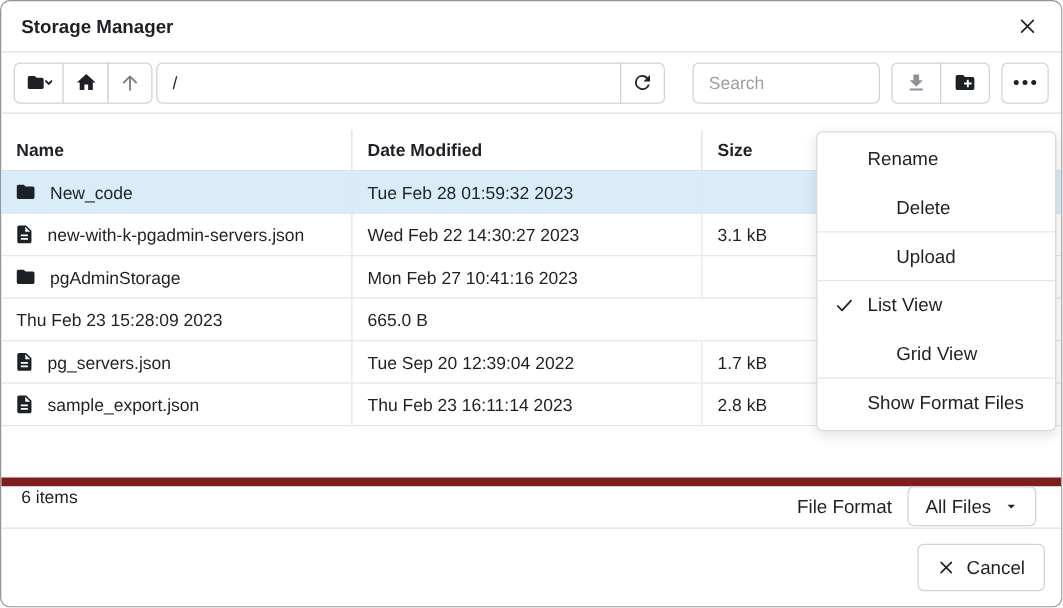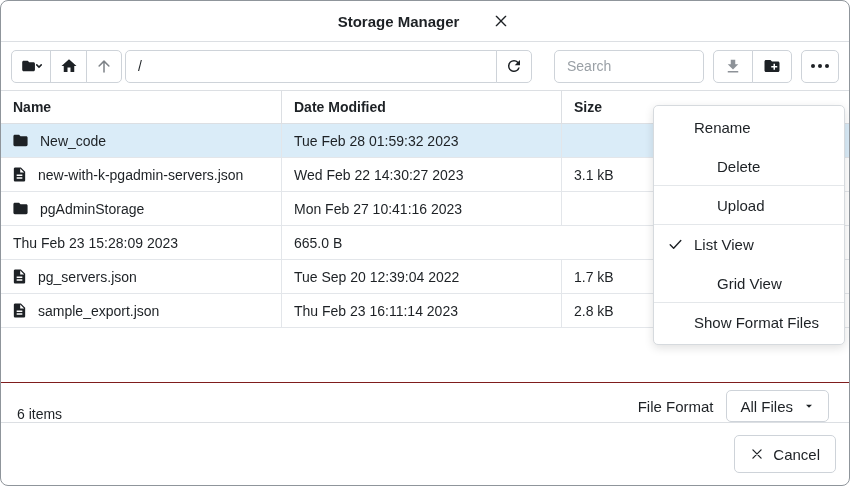--- a/index.html
+++ b/index.html
@@ -14,21 +14,21 @@
     width:850px; height:486px;
     background:#fff;
     border:1px solid #8f959b;
     border-radius:8px;
     display:flex; flex-direction:column;
     overflow:hidden;
   }
   
   .titlebar {
     height:41px; flex:0 0 41px;
-    display:flex; align-items:center; justify-content:center;
+    display:flex; align-items:center; justify-content:space-between;
     padding:0 17px 0 16px;
     border-bottom:1px solid #dcdfe3;
     gap:32px;
   }
   .title { font-size:15px; font-weight:bold; }
   .close-btn { display:flex; align-items:center; cursor:pointer; background:none; border:none; padding:2px; }
   
   .toolbar {
     height:48px; flex:0 0 48px;
     display:flex; align-items:center;
@@ -67,36 +67,37 @@
   
   .table { flex:0 0 auto; border-top:1px solid #dcdfe3; font-size:14px; }
   .thead, .row {
     display:grid;
     grid-template-columns:281px 280px 1fr;
     align-items:center;
   }
   .thead {
     height:33px; font-weight:bold;
     border-bottom:1px solid #dcdfe3;
+    margin-top:13px;
   }
   .row { height:34px; border-bottom:1px solid #e3e6ea; cursor:default; }
   .row.selected { background:#daecf8; }
   .cell { height:100%; display:flex; align-items:center; padding:0 10px 0 12px; overflow:hidden; white-space:nowrap; }
   .thead .cell, .row .cell { border-right:1px solid #e3e6ea; }
   .thead .cell { border-right:1px solid #dcdfe3; }
   .thead .cell:last-child, .row .cell:last-child { border-right:none; }
   .name-cell { gap:10px; padding-left:10px; }
   .icon { display:inline-flex; flex:0 0 auto; }
   .icon svg { display:block; }
   
   .filler { flex:1 1 auto; }
   .statusbar {
     flex:0 0 41px; height:41px;
-    border-top:1px solid #7f1d1d; border-bottom:1px solid #dcdfe3;
-    display:flex; align-items:flex-end; justify-content:space-between;
+    border-top:7px solid #7f1d1d; border-bottom:1px solid #dcdfe3;
+    display:flex; align-items:flex-start; justify-content:space-between;
     padding:0 20px 0 16px; font-size:14px;
   }
   .ff-wrap { display:flex; align-items:center; gap:13px; font-size:15px; }
   .ff-btn {
     height:32px; padding:0 13px;
     border:1px solid #ced3d9; border-radius:5px; background:#fff;
     display:flex; align-items:center; gap:10px;
     font-size:15px; font-family:inherit; color:#1d2125; cursor:pointer;
   }
   .footer {

